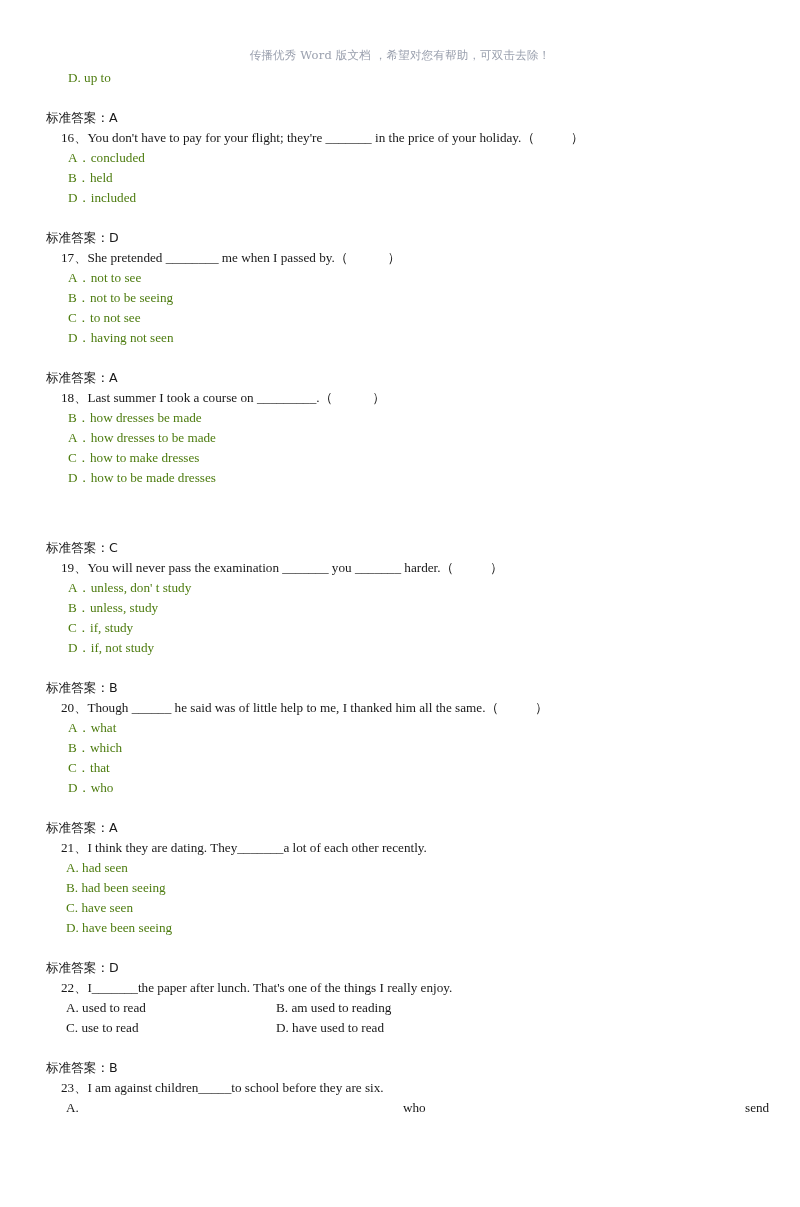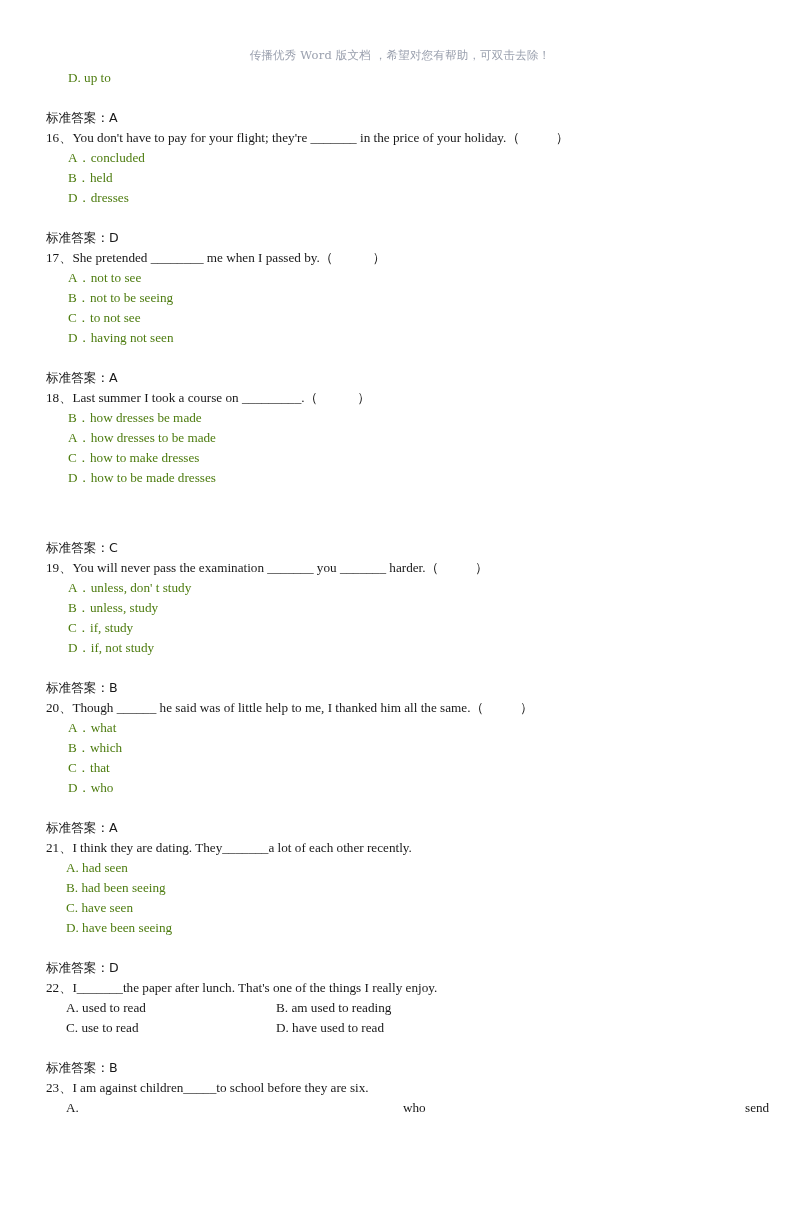--- a/index.html
+++ b/index.html
@@ -56,20 +56,21 @@
     color: #181818;
   }
 
   
   .qline {
     font-size: 13.2px;
     line-height: 20px;
     white-space: pre;
     color: #181818;
     padding-left: 0px;
+    margin-left: 15px;
   }
 
   
   .opt {
     padding-left: 22px;
     font-size: 13.2px;
     line-height: 20px;
     white-space: pre;
     color: #4d7c0f;
   }
@@ -112,21 +113,21 @@
 
   <div class="content">
 
     <div class="opt">D. up to</div>
     <div class="blank"></div>
 
     <div class="answer">标准答案：A</div>
     <div class="qline">16、You don't have to pay for your flight; they're _______ in the price of your holiday.（           ）</div>
     <div class="opt">A．concluded</div>
     <div class="opt">B．held</div>
-    <div class="opt">D．dresses</div>
+    <div class="opt">D．included</div>
     <div class="blank"></div>
 
     <div class="answer">标准答案：D</div>
     <div class="qline">17、She pretended ________ me when I passed by.（            ）</div>
     <div class="opt">A．not to see</div>
     <div class="opt">B．not to be seeing</div>
     <div class="opt">C．to not see</div>
     <div class="opt">D．having not seen</div>
     <div class="blank"></div>
 

